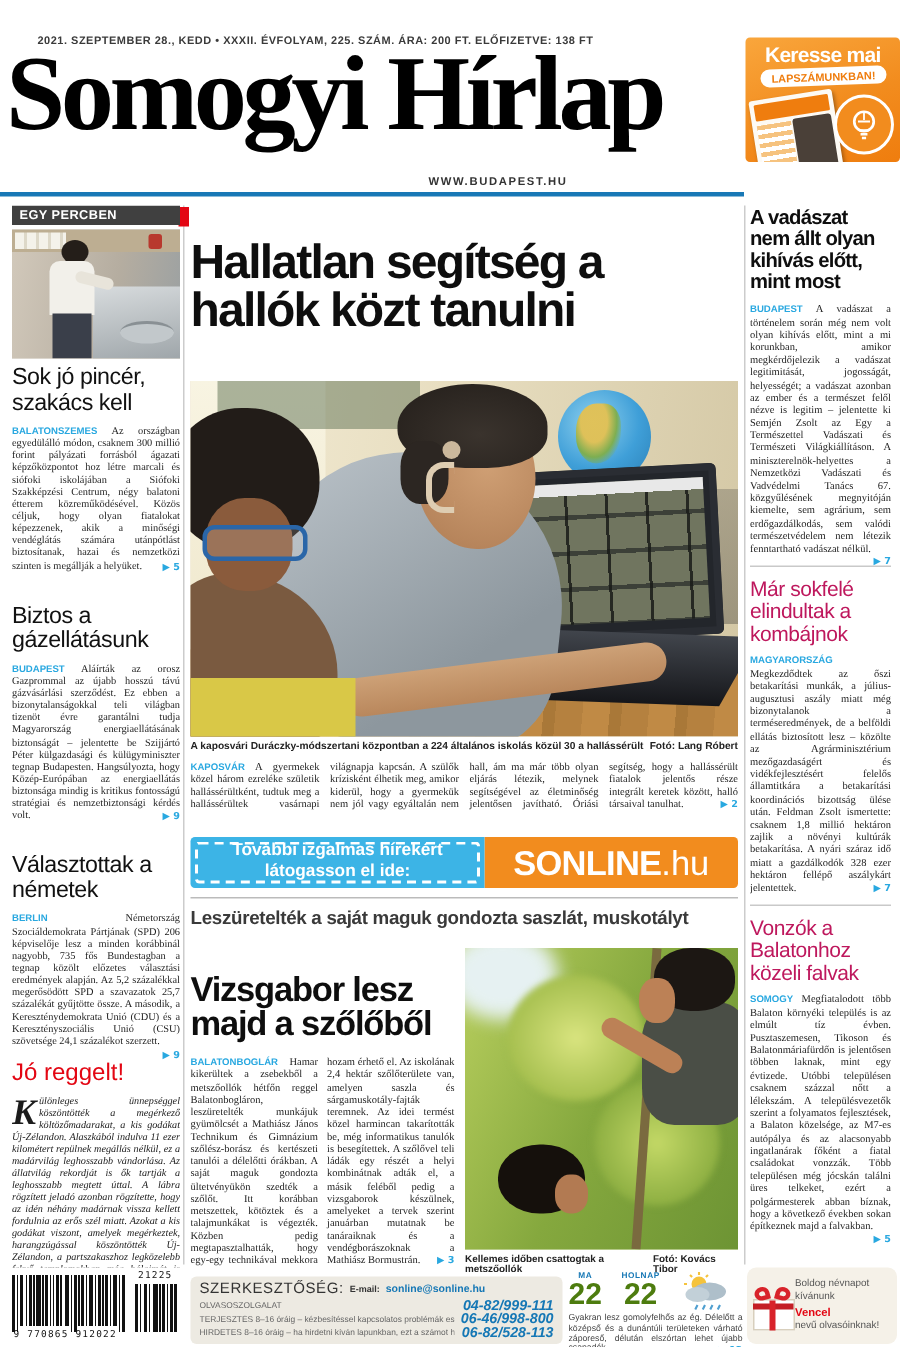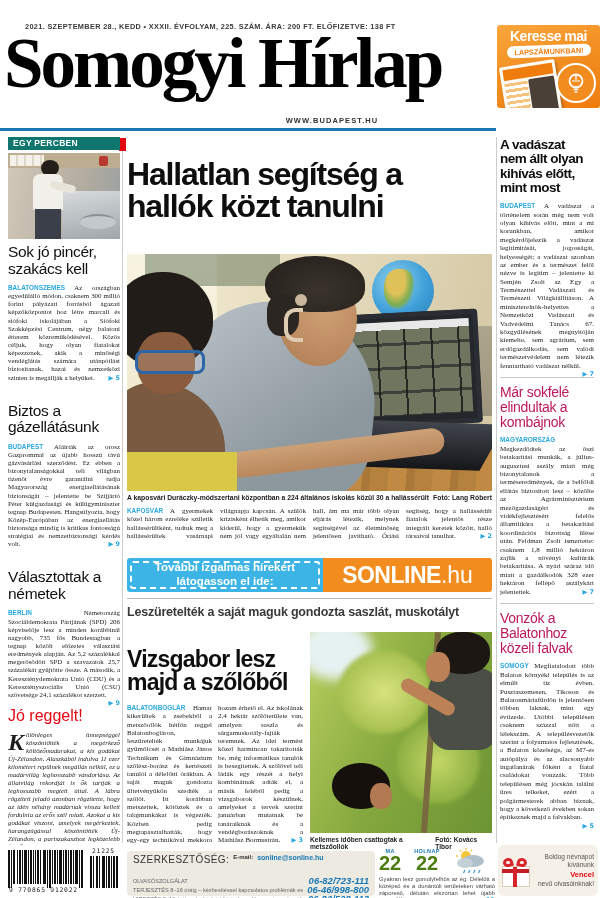--- a/index.html
+++ b/index.html
@@ -31,21 +31,21 @@
   .mag-foot{position:absolute;bottom:3px;left:3px;right:3px;height:8px;background:#f6a84e;border-radius:1px;}
   .promo-badge{position:absolute;right:4px;bottom:5px;width:36px;height:36px;border-radius:50%;
                background:#f28c1e;border:2.5px solid #fff;display:flex;align-items:center;justify-content:center;}
 
   
   .vdiv{position:absolute;top:137px;width:1px;height:706px;background:#cccccc;}
   .red-notch{position:absolute;left:119px;top:138px;width:7px;height:13px;background:#e30613;}
 
   
   .col-left{position:absolute;left:8px;top:137px;width:112px;height:708px;overflow:hidden;}
-  .label-egy{height:13px;background:#0f766e;color:#fff;font:bold 8.5px "Liberation Sans",sans-serif;
+  .label-egy{height:13px;background:#404040;color:#fff;font:bold 8.5px "Liberation Sans",sans-serif;
              line-height:13px;padding-left:5px;letter-spacing:.3px;}
   .h-left{font:15.5px/1.07 "Liberation Sans",sans-serif;letter-spacing:-.3px;color:#111;margin:5px 0 3px;}
   .body-sm{font-size:6.9px;line-height:1.18;text-align:justify;}
   .kicker{font:bold 6.4px "Liberation Sans",sans-serif;color:#29a8e0;}
   .pageref{color:#29a8e0;font:bold 6.4px "DejaVu Sans",sans-serif;float:right;margin-left:3px;}
   .sp8{height:9px;}
 
   .h-opinion{font:16px/1 "Liberation Sans",sans-serif;color:#e30613;margin:9px 0 4px;}
   .opinion-body{font-style:italic;font-size:6.8px;line-height:1.18;text-align:justify;}
   .dropcap{float:left;font:bold italic 24px/0.8 "Liberation Serif",serif;margin:2px 2px 0 0;}
@@ -87,38 +87,38 @@
   
   .col-right{position:absolute;left:500px;top:137px;width:94px;height:710px;overflow:hidden;}
   .h-right-bold{font:bold 13.5px/1.06 "Liberation Sans",sans-serif;letter-spacing:-.5px;color:#0e0e0e;margin:1px 0 4px;}
   .h-right{font:14px/1.06 "Liberation Sans",sans-serif;letter-spacing:-.3px;color:#be185d;margin:0 0 4px;}
   .rule{height:1px;background:#c9c9c9;margin:7px 0;}
   .body-r{font-size:7px;line-height:1.2;text-align:justify;}
 
   
   .editorial{position:absolute;left:127px;top:851px;width:248px;height:45px;background:#edeae2;
              border-radius:4px;padding:3px 6px;box-sizing:border-box;}
-  .ed-head{display:flex;align-items:flex-start;gap:4px;margin-bottom:11px;}
+  .ed-head{display:flex;align-items:center;gap:4px;margin-bottom:1px;}
   .ed-title{font:10px "Liberation Sans",sans-serif;color:#333;letter-spacing:.4px;}
   .ed-email-label{font:bold 6px "Liberation Sans",sans-serif;color:#333;}
   .ed-email{font:bold 7px "Liberation Sans",sans-serif;color:#1577b5;}
   .ed-row{display:flex;justify-content:space-between;align-items:center;height:9px;}
   .ed-label{font:5.6px "Liberation Sans",sans-serif;color:#666;white-space:nowrap;overflow:hidden;max-width:170px;}
   .ed-phone{font:italic bold 9.5px "Liberation Sans",sans-serif;color:#1577b5;white-space:nowrap;}
 
   .weather{position:absolute;left:379px;top:848px;width:116px;height:48px;}
   .w-top{display:flex;gap:13px;align-items:flex-start;}
   .w-block{text-align:center;}
   .w-label{font:bold 5.5px "Liberation Sans",sans-serif;color:#1577b5;letter-spacing:.4px;}
   .w-temp{font:bold 20px/0.92 "Liberation Sans",sans-serif;color:#4d7c0f;}
   .w-desc{margin-top:2px;font:5.8px/1.18 "Liberation Sans",sans-serif;color:#444;text-align:justify;}
 
   .nameday{position:absolute;left:498px;top:845px;width:100px;height:51px;background:#f5f1e8;
            border-radius:6px;display:flex;align-items:center;box-sizing:border-box;padding:2px 4px 2px 2px;}
-  .nameday-text{flex:1;text-align:right;font:6.6px/1.3 "Liberation Sans",sans-serif;color:#555;}
+  .nameday-text{flex:1;text-align:left;font:6.6px/1.3 "Liberation Sans",sans-serif;color:#555;}
   .nameday-name{color:#e30613;font-weight:bold;font-size:7.5px;}
   .gift{position:relative;width:30px;height:36px;flex:0 0 30px;}
   .gift-box{position:absolute;bottom:2px;left:2px;width:26px;height:19px;background:#fff;border:1px solid #d8cfbd;}
   .gift-rv{position:absolute;bottom:2px;left:13px;width:4px;height:20px;background:#d8232a;}
   .gift-rh{position:absolute;bottom:16px;left:2px;width:27px;height:4px;background:#c41e25;}
   .gift-bowl{position:absolute;top:5px;left:3px;width:10px;height:9px;border:3px solid #d8232a;border-radius:50% 50% 0 50%;transform:rotate(-15deg);box-sizing:border-box;}
   .gift-bowr{position:absolute;top:5px;right:3px;width:10px;height:9px;border:3px solid #d8232a;border-radius:50% 50% 50% 0;transform:rotate(15deg);box-sizing:border-box;}
 
   
   .main-photo div,.photo-kitchen div,.photo-vine div{position:absolute;}
@@ -404,21 +404,21 @@
   </div>
 
   <div class="editorial">
     <div class="ed-head">
       <span class="ed-title">SZERKESZTŐSÉG:</span>
       <span class="ed-email-label">E-mail:</span>
       <span class="ed-email">sonline@sonline.hu</span>
     </div>
     <div class="ed-row">
       <span class="ed-label">OLVASÓSZOLGÁLAT</span>
-      <span class="ed-phone">06-82/723-111</span>
+      <span class="ed-phone">04-82/999-111</span>
     </div>
     <div class="ed-row">
       <span class="ed-label">TERJESZTÉS 8–16 óráig – kézbesítéssel kapcsolatos problémák esetén</span>
       <span class="ed-phone">06-46/998-800</span>
     </div>
     <div class="ed-row">
       <span class="ed-label">HIRDETÉS 8–16 óráig – ha hirdetni kíván lapunkban, ezt a számot hívja</span>
       <span class="ed-phone">06-82/528-113</span>
     </div>
   </div>

